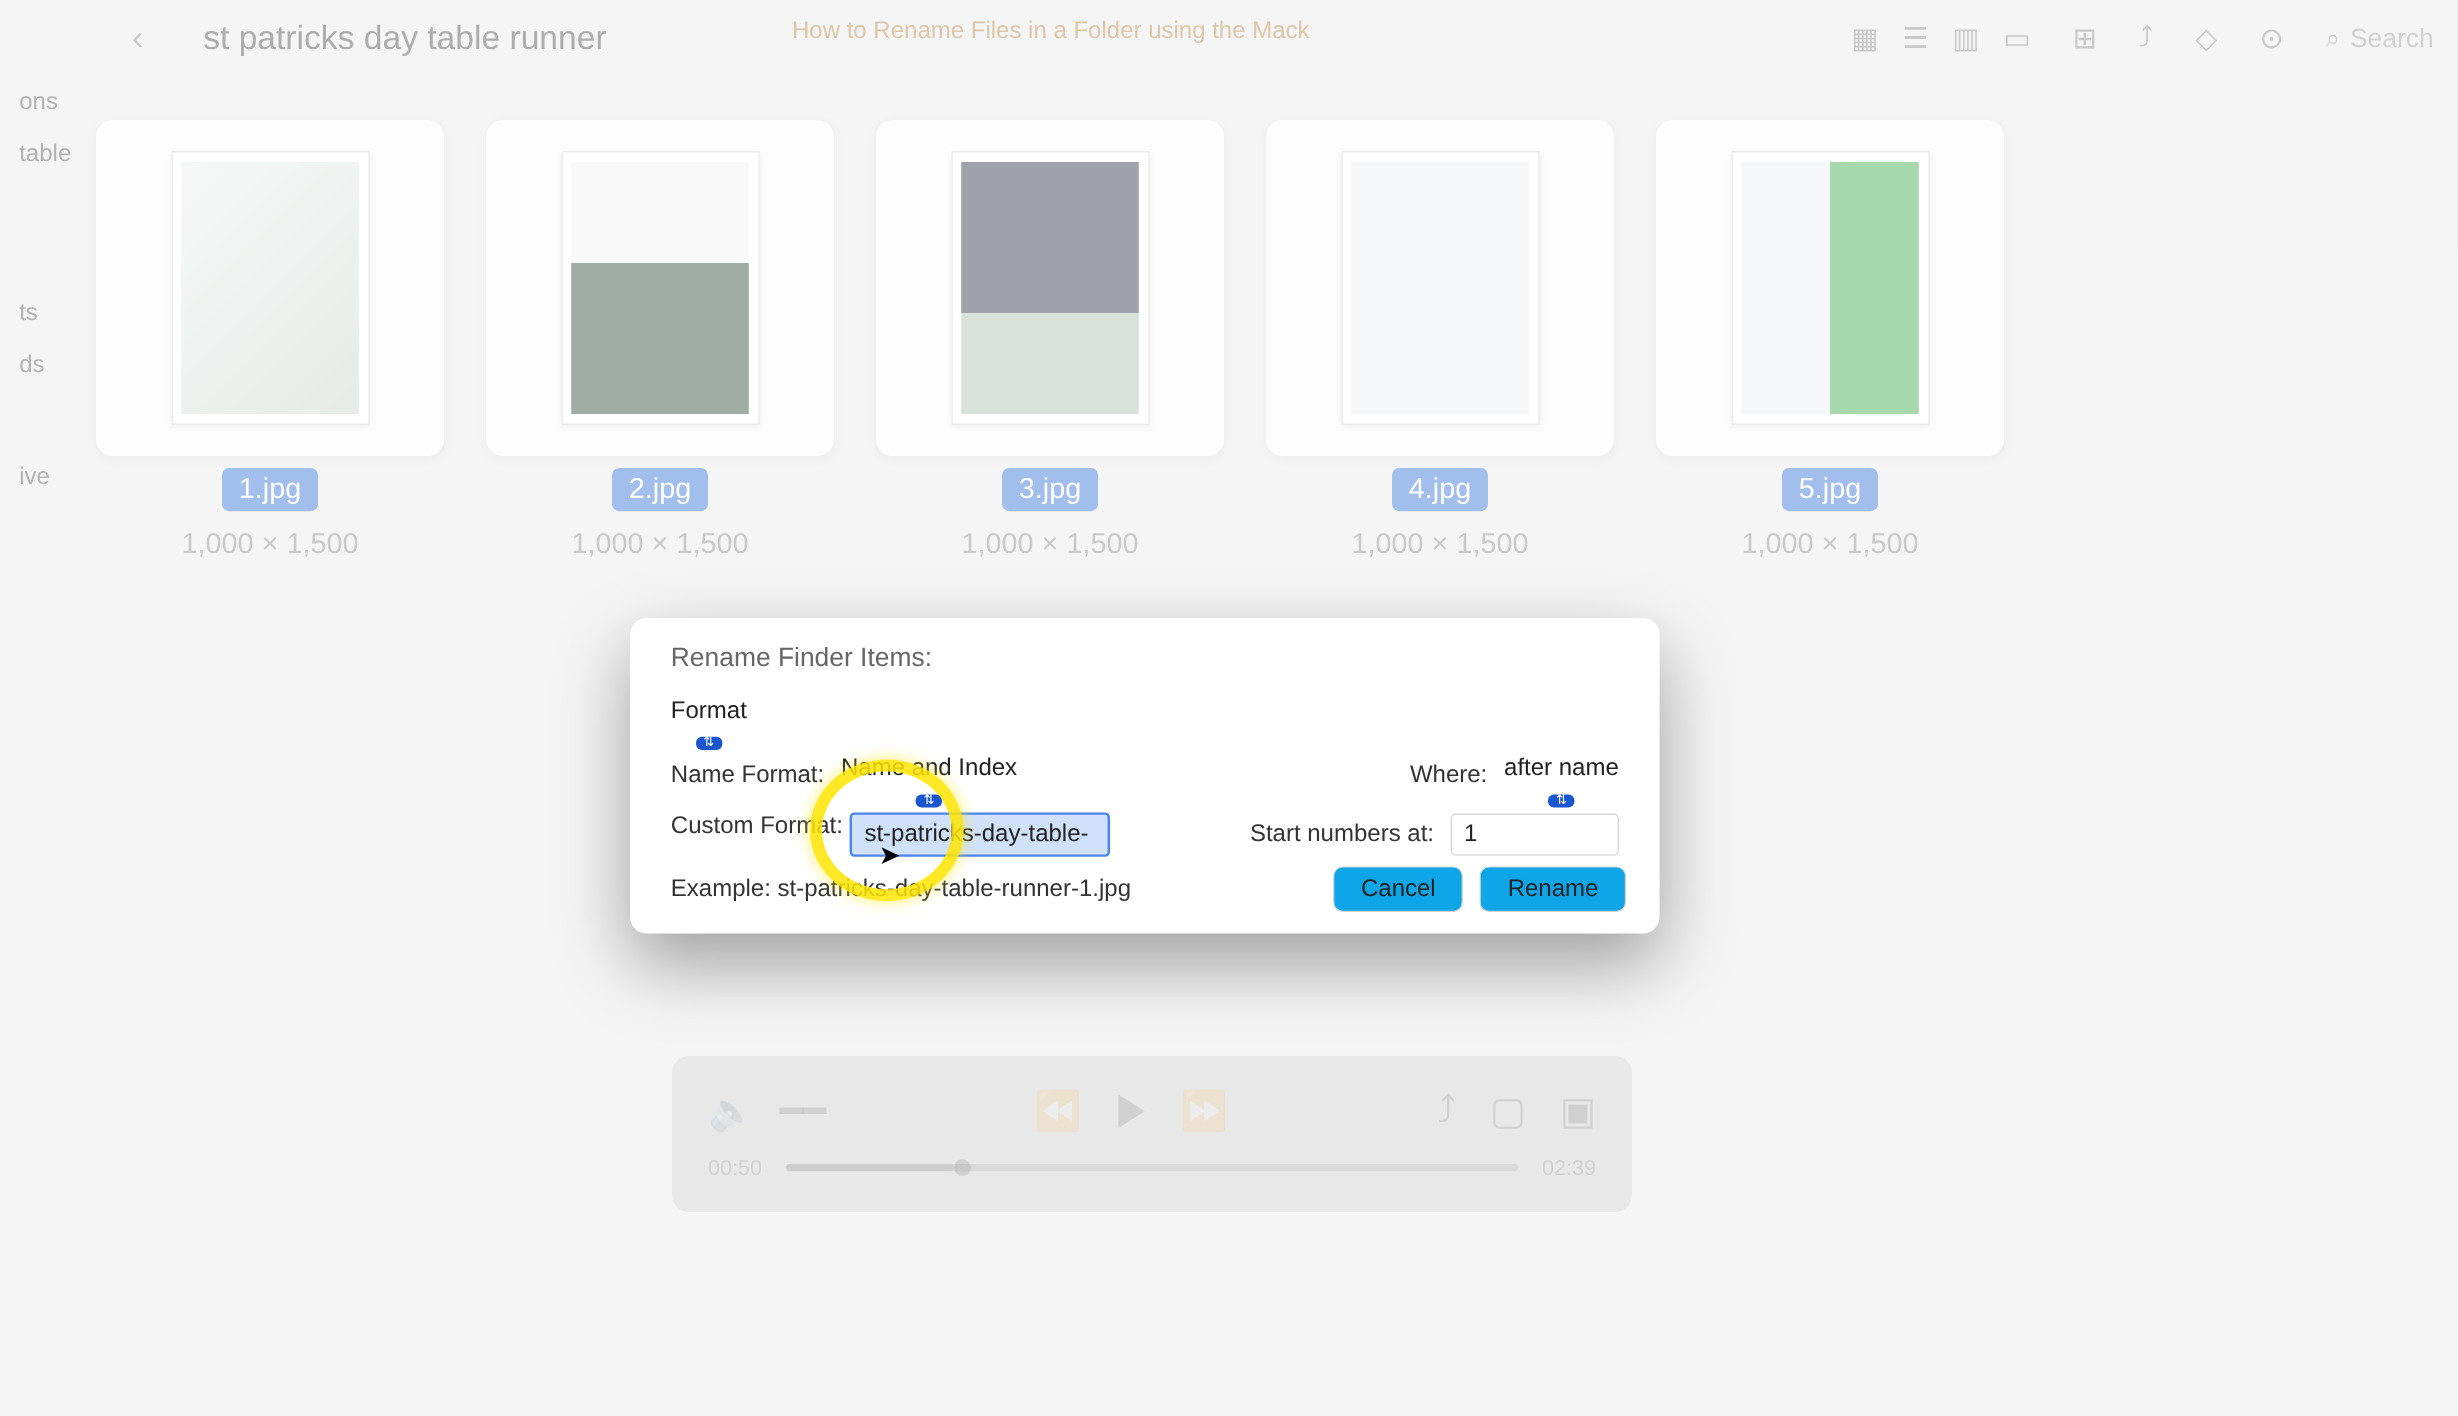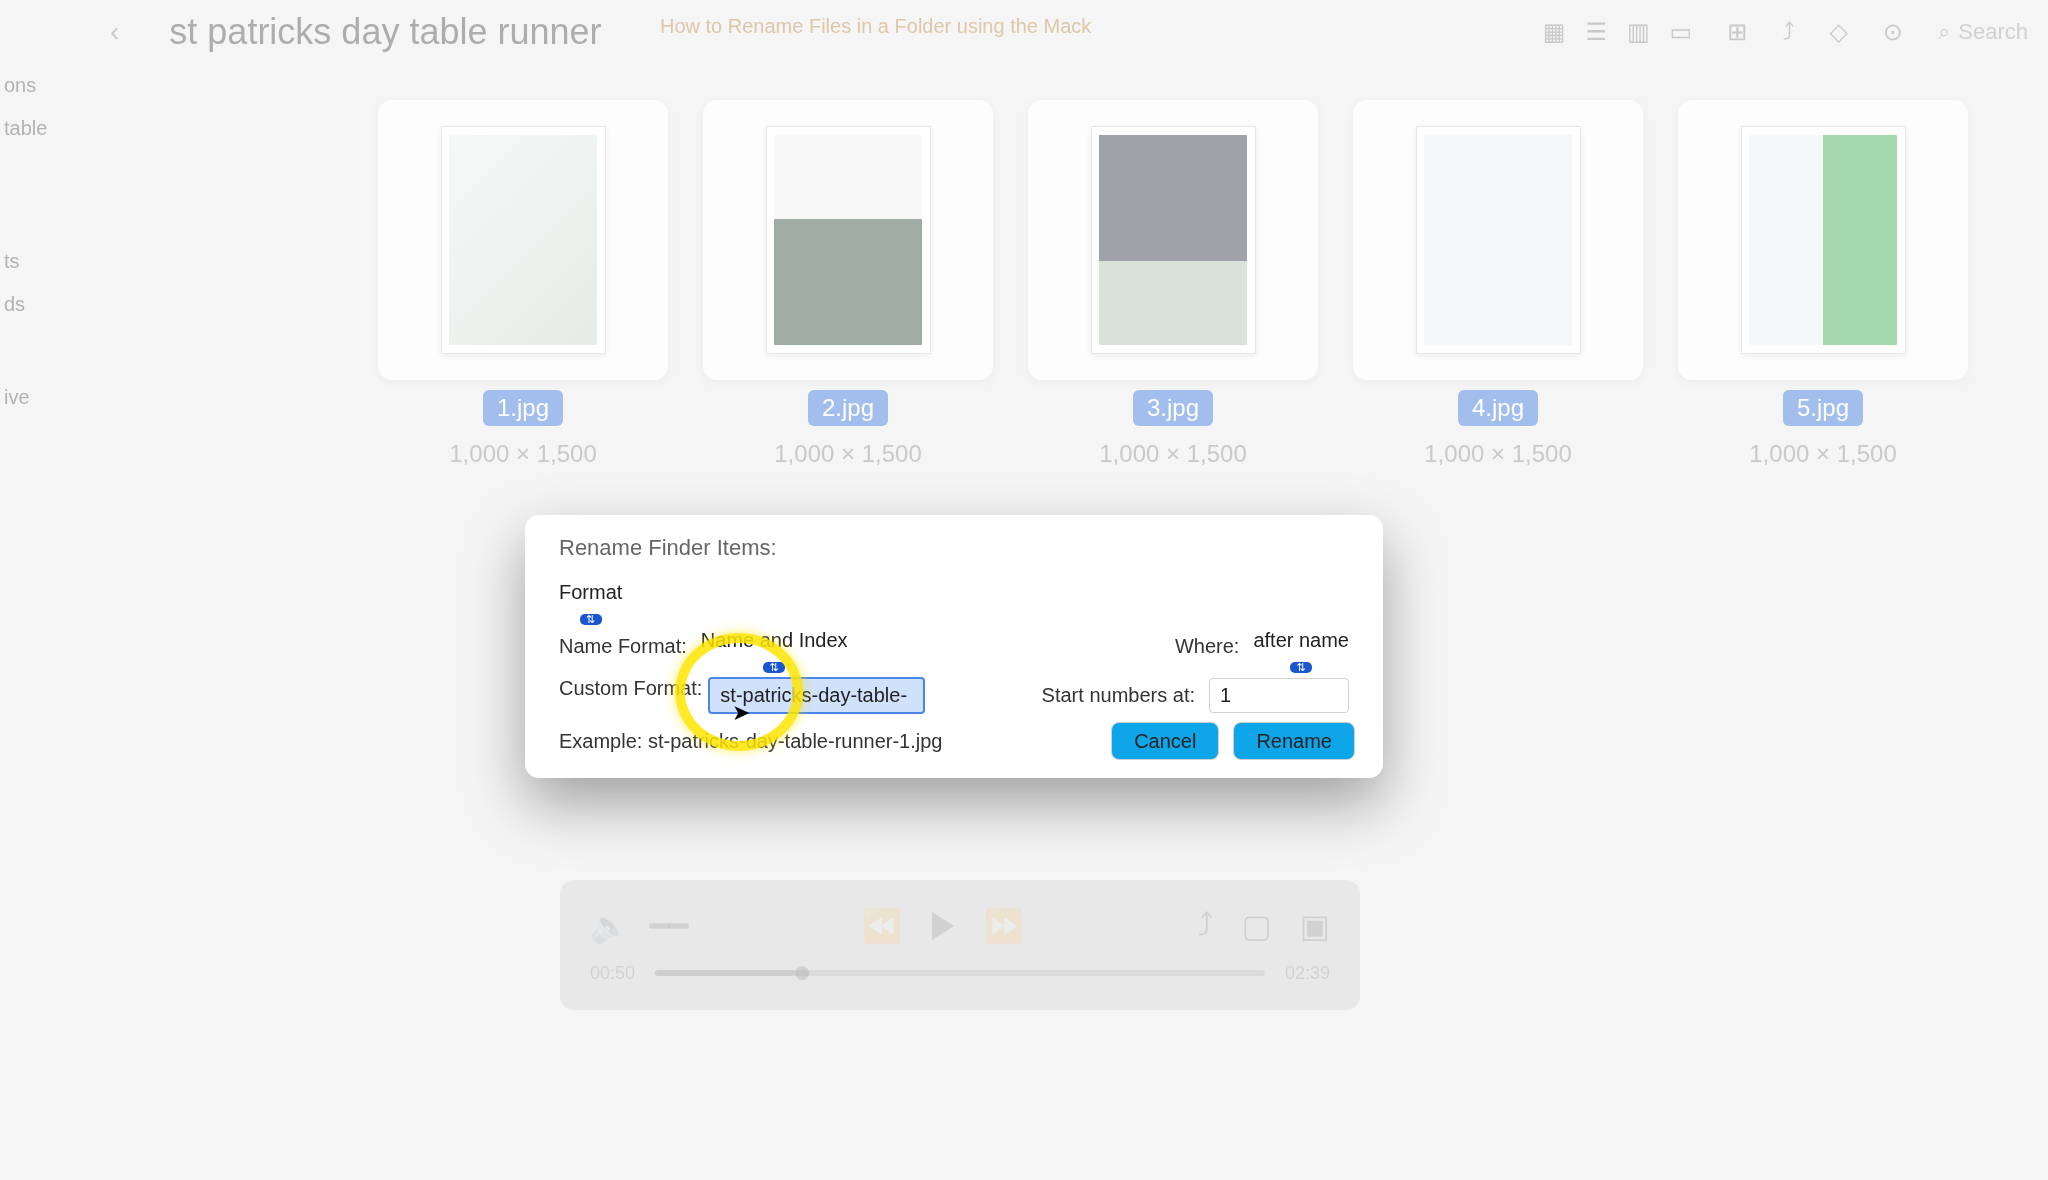--- a/index.html
+++ b/index.html
@@ -33,21 +33,21 @@
       padding: 0 20px;
       gap: 20px;
       color: #555;
     }
     .back-chevron {
       font-size: 28px;
       color: #888;
       margin-left: 90px;
     }
     .folder-title {
-      font-size: 36px;
+      font-size: 28px;
       color: #4a4a4a;
       font-weight: 400;
       margin-left: 30px;
     }
     .topbar-right {
       margin-left: auto;
       display: flex;
       gap: 35px;
       align-items: center;
       color: #888;
@@ -73,33 +73,32 @@
     .sidebar {
       position: absolute;
       left: 0;
       top: 64px;
       width: 50px;
       height: 900px;
       font-size: 20px;
       color: #555;
     }
     .sidebar div {
-      padding: 10px 4px;
+      padding: 10px 16px;
       white-space: nowrap;
     }
     
     
     .finder-content {
       position: absolute;
       top: 100px;
       left: 80px;
       right: 80px;
       display: flex;
       gap: 35px;
-      justify-content: flex-end;
     }
     .file-item {
       display: flex;
       flex-direction: column;
       align-items: center;
       gap: 10px;
     }
     .thumb-wrap {
       width: 290px;
       height: 280px;

